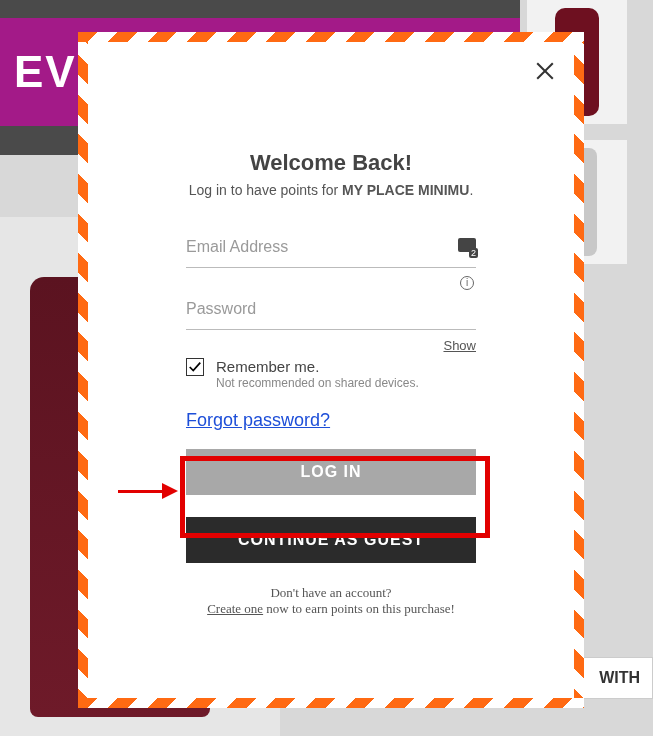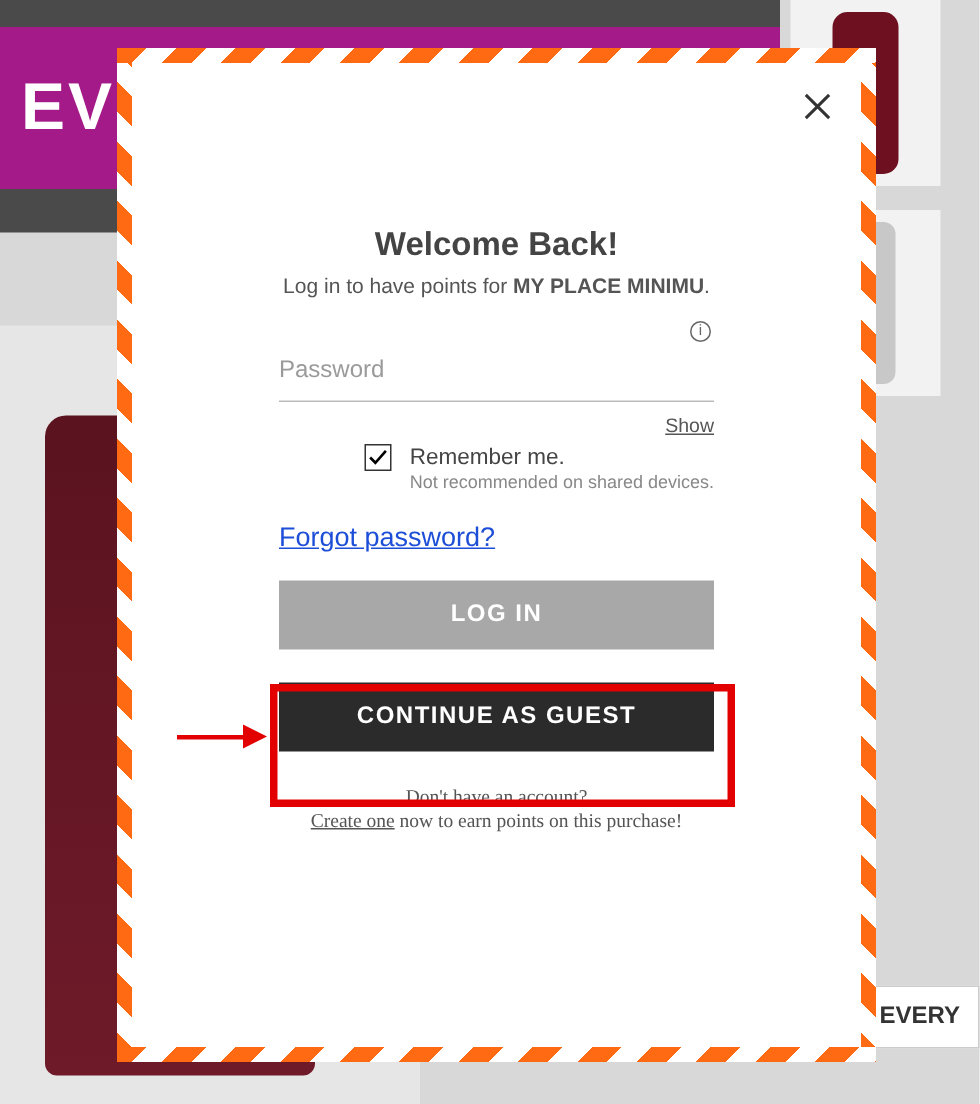--- a/index.html
+++ b/index.html
@@ -36,21 +36,21 @@
 
   .form { width: 290px; margin: 40px auto 0; text-align:left; }
   .field { position:relative; border-bottom:1px solid #bbb; height:30px; margin-bottom:32px; }
   .field input { width:100%; border:none; outline:none; font-size:16px; color:#333; background:transparent; }
   .field input::placeholder { color:#9a9a9a; }
   .icon-keypad { position:absolute; right:0; top:0; width:18px; height:14px; background:#444; border-radius:2px; }
   .icon-keypad::after { content:"2"; position:absolute; right:-2px; bottom:-6px; font-size:9px; background:#444; color:#fff; padding:0 2px; border-radius:2px; }
   .info-icon { position:absolute; right:2px; top:-24px; width:14px; height:14px; border:1.5px solid #666; border-radius:50%; font-size:10px; text-align:center; line-height:12px; color:#666; }
   .show-link { position:absolute; right:0; top:4px; font-size:13px; color:#555; text-decoration:underline; cursor:pointer;margin-top:34px; }
 
-  .remember { display:flex; gap:12px; align-items:flex-start; margin-top:-4px; margin-bottom:20px;justify-content:flex-end; }
+  .remember { display:flex; gap:12px; align-items:flex-start; margin-top:-4px; margin-bottom:20px; }
   .chk { width:18px; height:18px; border:1.5px solid #333; display:flex; align-items:center; justify-content:center; flex-shrink:0; cursor:pointer; }
   .chk svg { width:14px; height:14px; }
   .remember-text { font-size:15px; color:#444; line-height:1.2; }
   .remember-sub { font-size:12px; color:#888; }
 
   .forgot { font-size:18px; color:#1d4ed8; text-decoration:underline; cursor:pointer; }
 
   .btn { display:block; width:100%; height:46px; border:none; font-size:16px; font-weight:800; letter-spacing:1px; cursor:pointer; margin-top:18px; }
   .btn-login { background:#a8a8a8; color:#fff; }
   .btn-guest { background:#2b2b2b; color:#fff; margin-top:22px; }
@@ -69,36 +69,40 @@
 <div class="bg">
   <div class="banner">
     <div class="banner-inner">EVERY DAY! NO MINIMU</div>
   </div>
   <div class="prod-left">
       <div class="pants"></div>
     </div>
   <div class="thumb1"></div>
   <div class="thumb2"></div>
   <div class="withbar">
-      <span>EVERY</span>
+      <span>WITH</span>
     </div>
 </div>
 
 <div class="overlay">
   <div class="modal">
     <div class="modal-border"></div>
     <div class="close"></div>
 
     <div class="content">
       <div class="title">Welcome Back!</div>
       <div class="subtitle">
         <span>Log in to have points for </span><b>MY PLACE MINIMU</b><span>.</span>
       </div>
 
       <div class="form">
+        <div class="field">
+          <input type="text" placeholder="Email Address" style="">
+          <span class="icon-keypad"></span>
+        </div>
         <div class="field">
           <span class="info-icon">i</span>
           <input type="password" placeholder="Password" style="">
           <span class="show-link">Show</span>
         </div>
 
         <div class="remember">
           <div class="chk">
             <svg viewBox="0 0 16 16">
                 <path d="M2 8 L6 12 L14 3" stroke="#000" stroke-width="2" fill="none"></path>

